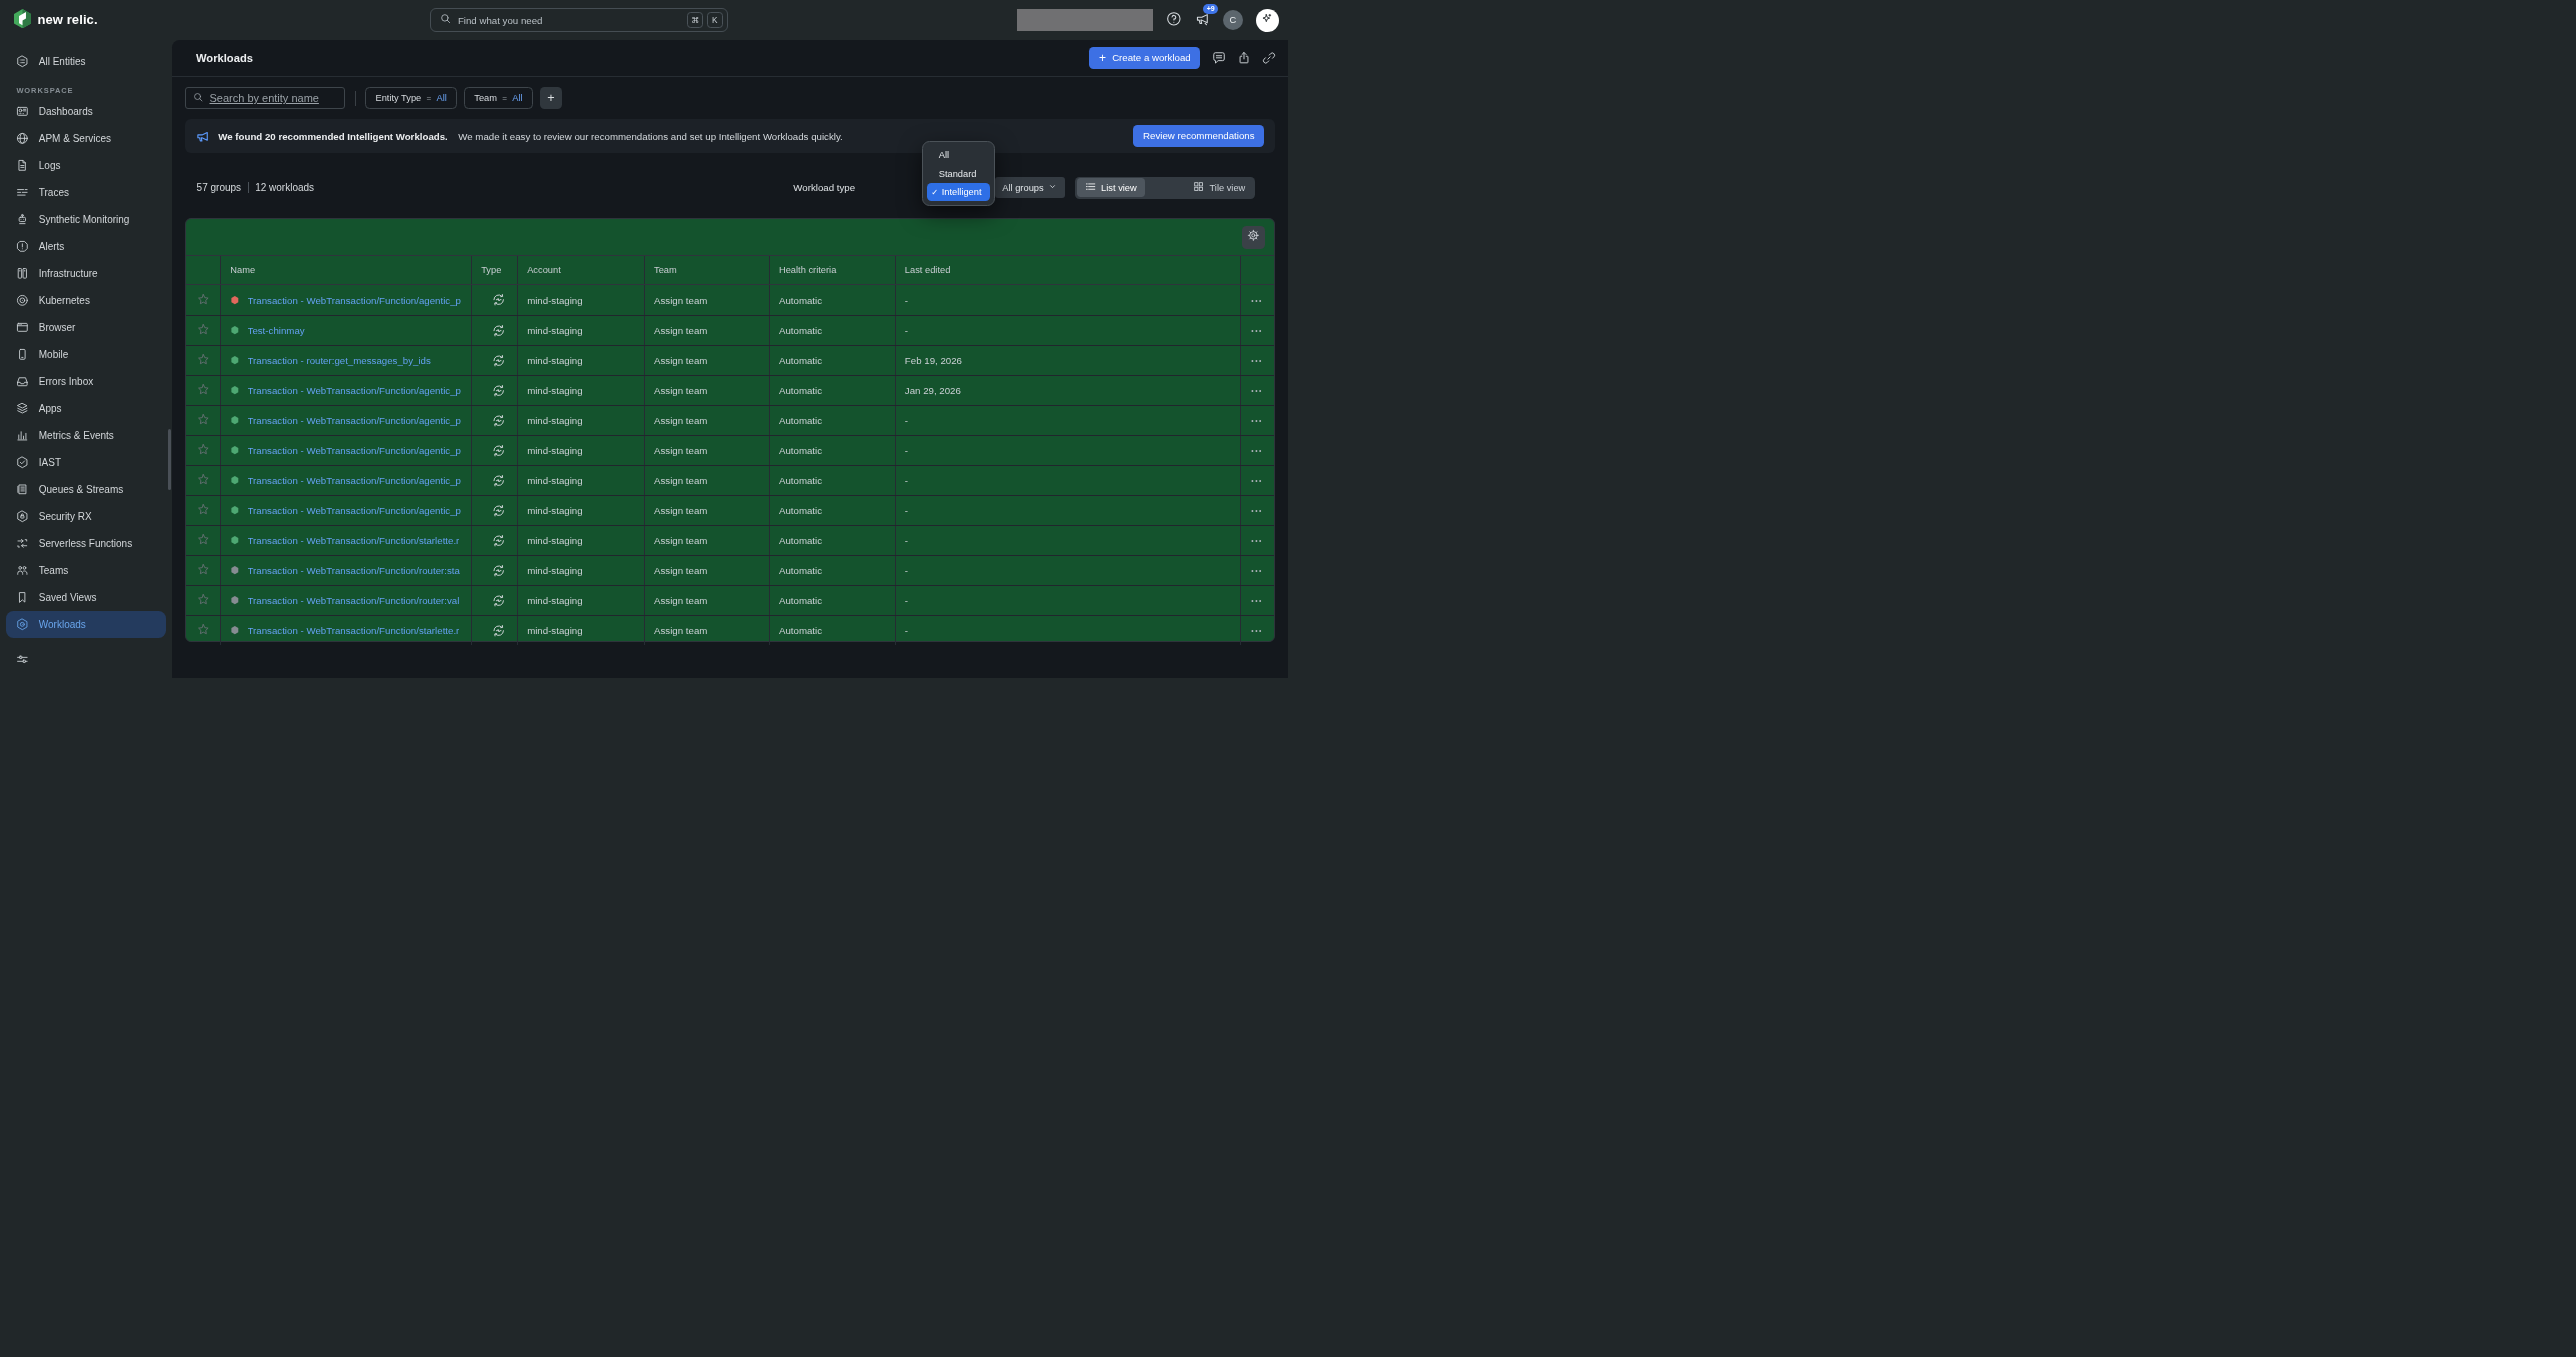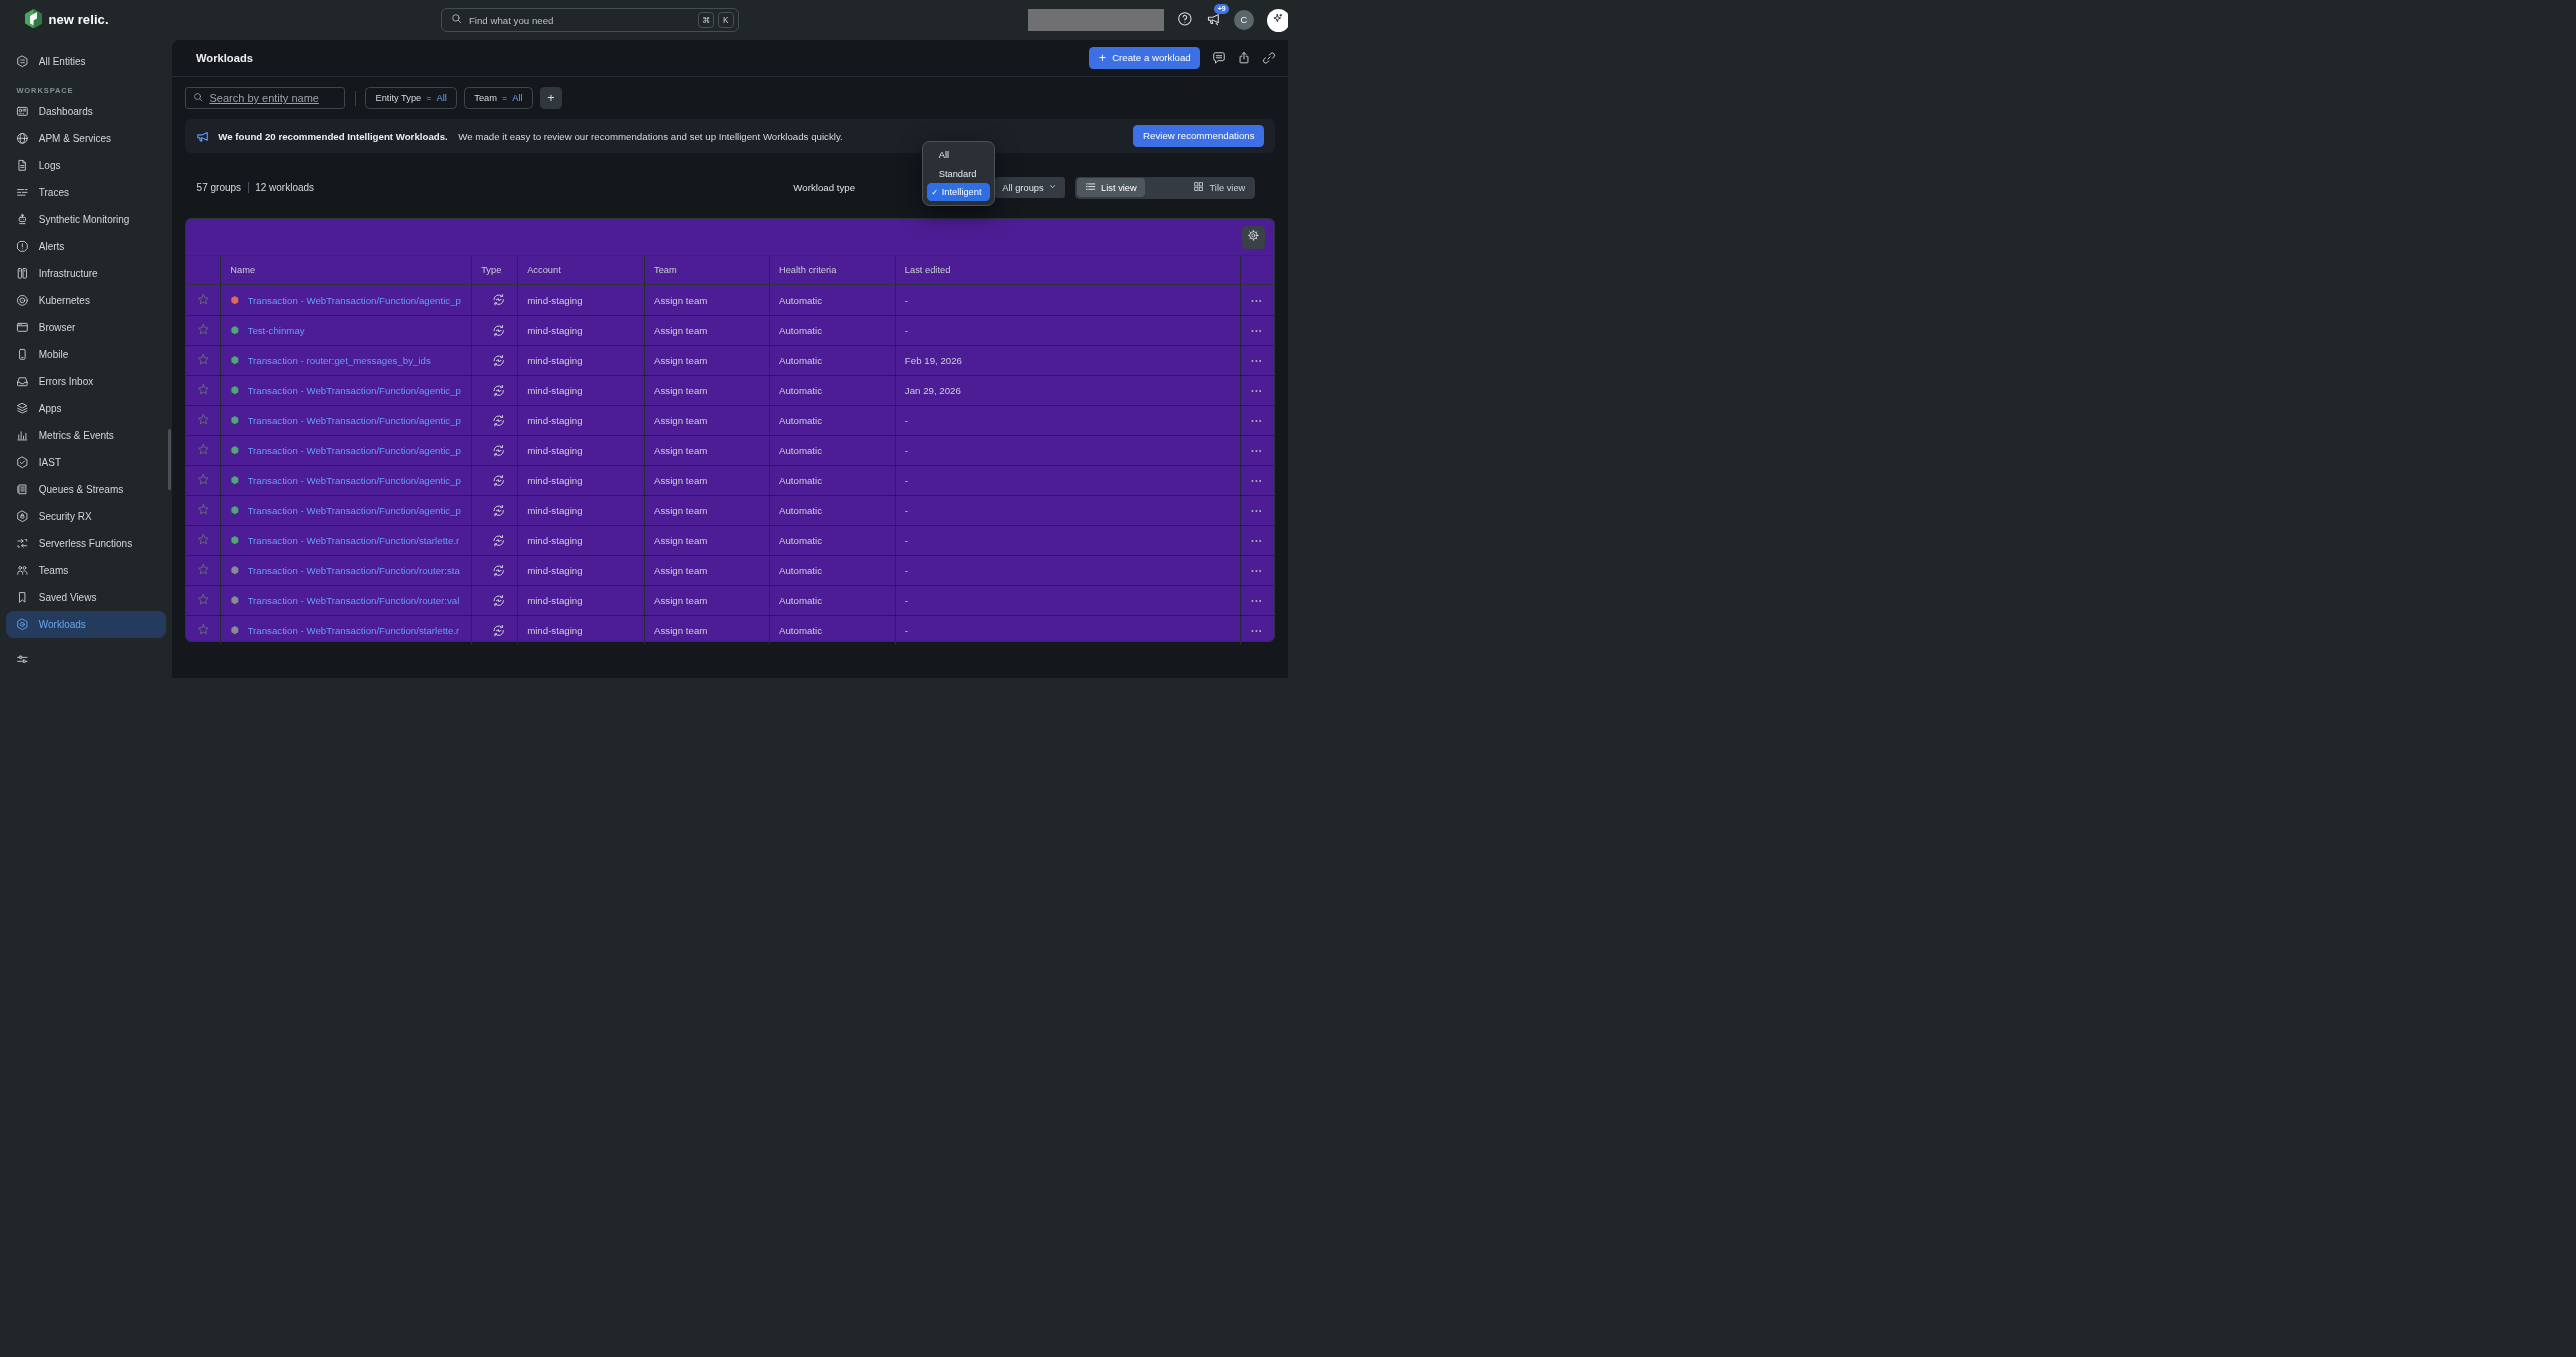--- a/index.html
+++ b/index.html
@@ -1,21 +1,21 @@
 <!DOCTYPE html>
 <html style="font-size:12px"><head>
 <meta charset="utf-8">
 <style>
   html,body{margin:0;padding:0;background:#212729;font-family:"Liberation Sans","DejaVu Sans",sans-serif;
     -webkit-font-smoothing:antialiased;}
   *{box-sizing:border-box;}
   #app{position:relative;width:1288px;height:679px;background:#212729;overflow:hidden;}
 
   
-  .topnav{position:absolute;left:12px;top:0;width:1288px;height:40px;display:flex;align-items:center;}
+  .topnav{position:absolute;left:1px;top:0;width:1288px;height:40px;display:flex;align-items:center;}
   .logo{display:flex;align-items:center;gap:6px;margin-left:13.4px;}
   .logo-text{color:#ffffff;font-size:13px;font-weight:700;letter-spacing:0.1px;}
   .nav-search{position:absolute;left:578px;top:8.2px;transform:translateX(-50%);width:298px;height:24px;
     border:0.7px solid #454d53;border-radius:6px;display:flex;align-items:center;padding:0 4.5px 0 9px;color:#b6bdc3;}
   .nav-search .ph{font-size:9.7px;color:#b9c0c6;margin-left:6.7px;flex:1;}
   .keycap{min-width:15.7px;height:15.7px;border:0.7px solid #4a5258;border-radius:3.7px;color:#c7cdd2;font-size:8.2px;
     display:flex;align-items:center;justify-content:center;margin-left:3.7px;padding:0 2.2px;}
   .nav-right{position:absolute;right:10.4px;top:0;height:40px;display:flex;align-items:center;gap:12.7px;}
   .redacted{width:136px;height:22.4px;background:#707072;}
   .nav-iconbtn{position:relative;color:#d5dade;display:flex;align-items:center;justify-content:center;}
@@ -86,21 +86,21 @@
 
   
   .dropdown{position:absolute;left:750px;top:101px;width:73px;background:#2a3036;border:0.7px solid #4b5258;
     border-radius:7.5px;padding:3.7px;box-shadow:0 7.5px 22.4px rgba(0,0,0,.55);z-index:50;}
   .dd-item{height:18.6px;display:flex;align-items:center;padding-left:12px;font-size:9.3px;color:#e7eaed;
     border-radius:4.5px;cursor:pointer;}
   .dd-item.selected{background:#2e6fe6;color:#ffffff;padding-left:4.5px;gap:3.7px;}
   .dd-check{font-size:8.2px;}
 
   
-  .card{margin:0 13.4px;height:424px;background:#4c1d95;border:0.7px solid #2e343b;border-radius:6px;position:relative;}
+  .card{margin:0 13.4px;height:424px;background:#14532d;border:0.7px solid #2e343b;border-radius:6px;position:relative;}
   .card-top{height:36px;position:relative;}
   .gear-btn{position:absolute;right:9px;top:6.7px;width:23px;height:23px;background:#3a4147;border-radius:4.5px;
     color:#d3d8dc;display:flex;align-items:center;justify-content:center;cursor:pointer;}
   .thead{height:30px;display:flex;border-top:0.7px solid #2e343b;border-bottom:0.7px solid #2e343b;}
   .tcell{display:flex;align-items:center;padding-left:9px;font-size:9.3px;color:#c9ced3;overflow:hidden;}
   .tcell.c0{width:34px;justify-content:center;padding-left:0;}
   .tcell.c1{width:251px;}
   .tcell.c2{width:46px;}
   .tcell.c3{width:127px;}
   .tcell.c4{width:125px;}

